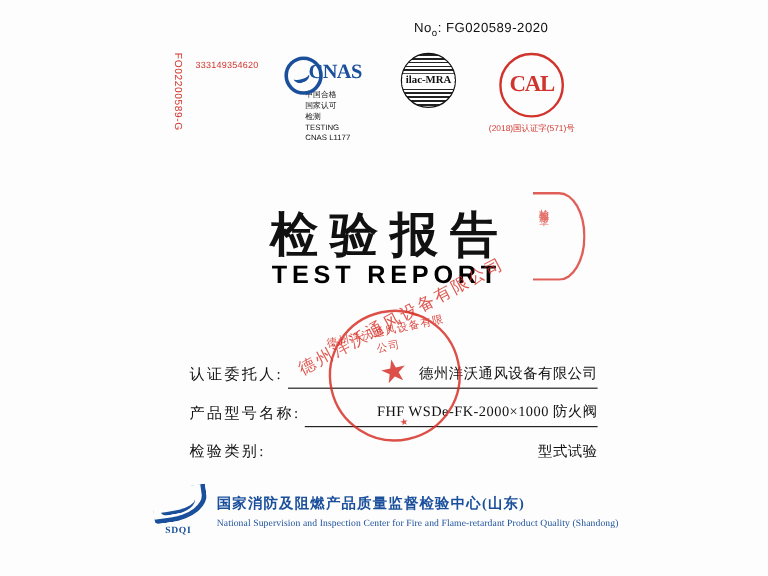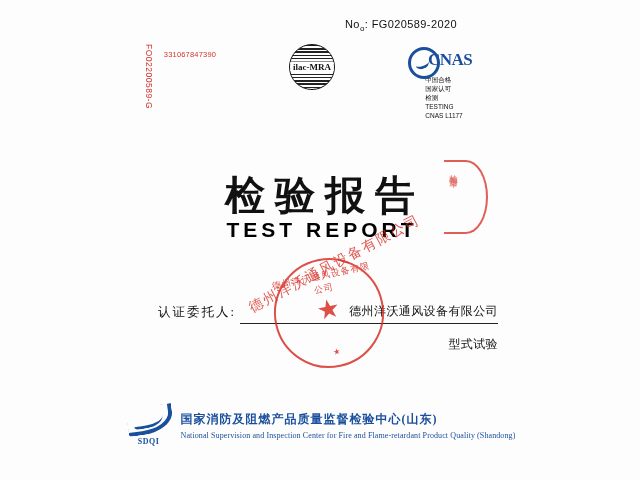--- a/index.html
+++ b/index.html
@@ -440,64 +440,77 @@
 
   <div class="report-no">
     <span>No</span><span class="sub">o</span><span>: FG020589-2020</span>
   </div>
 
   <div class="side-code">FO02200589-G</div>
 
   <div class="logos">
 
     <div class="logo-box">
-      <div class="cma-code">331067847390</div>
-    </div>
-
-    <div class="logo-box">
-      <div class="ilac-circle">
-        <div class="ilac-label">ilac-MRA</div>
-      </div>
-      <div class="ilac-sub"></div>
+      <div class="cma-code">333149354620</div>
     </div>
 
     <div class="logo-box cnas-wrap" style="width:96px;">
       <div class="cnas-mark">
         <div class="cnas-ellipse"></div>
         <div class="cnas-text">CNAS</div>
       </div>
       <div style="display:flex; width:100%; justify-content:center;">
         <div style="text-align:left;">
           <div class="cnas-cn">中国合格</div>
           <div class="cnas-cn">国家认可</div>
           <div class="cnas-cn">检测</div>
           <div class="cnas-cn">TESTING</div>
           <div class="cnas-cn">CNAS L1177</div>
         </div>
       </div>
     </div>
 
+    <div class="logo-box">
+      <div class="ilac-circle">
+        <div class="ilac-label">ilac-MRA</div>
+      </div>
+      <div class="ilac-sub"></div>
+    </div>
+
+    <div class="logo-box" style="width:100px;">
+      <div class="cal-ring">
+        <span class="cal-inner">CAL</span>
+      </div>
+      <div class="cal-code">(2018)国认证字(571)号</div>
+    </div>
 
   </div>
 
   <div class="edge-seal">
     <div class="edge-seal-text">检验专用章</div>
   </div>
 
   <div class="title-cn">检验报告</div>
   <div class="title-en">TEST REPORT</div>
 
   <div class="fields">
     <div class="field-row">
       <div class="field-label">认证委托人:</div>
       <div class="field-value-wrap">
         <div class="field-value">德州洋沃通风设备有限公司</div>
       </div>
     </div>
+    <div class="field-row">
+      <div class="field-label">产品型号名称:</div>
+      <div class="field-value-wrap">
+        <div class="field-value">FHF WSDe-FK-2000×1000 防火阀</div>
+      </div>
+    </div>
     <div class="field-row no-rule">
+      <div class="field-label">检验类别:</div>
       <div class="field-value-wrap">
         <div class="field-value">型式试验</div>
       </div>
     </div>
   </div>
 
   <div class="seal">
     <div class="seal-text-top">德州洋沃通风设备有限公司</div>
     <div class="seal-star">★</div>
     <div class="seal-text-bottom">★</div>

